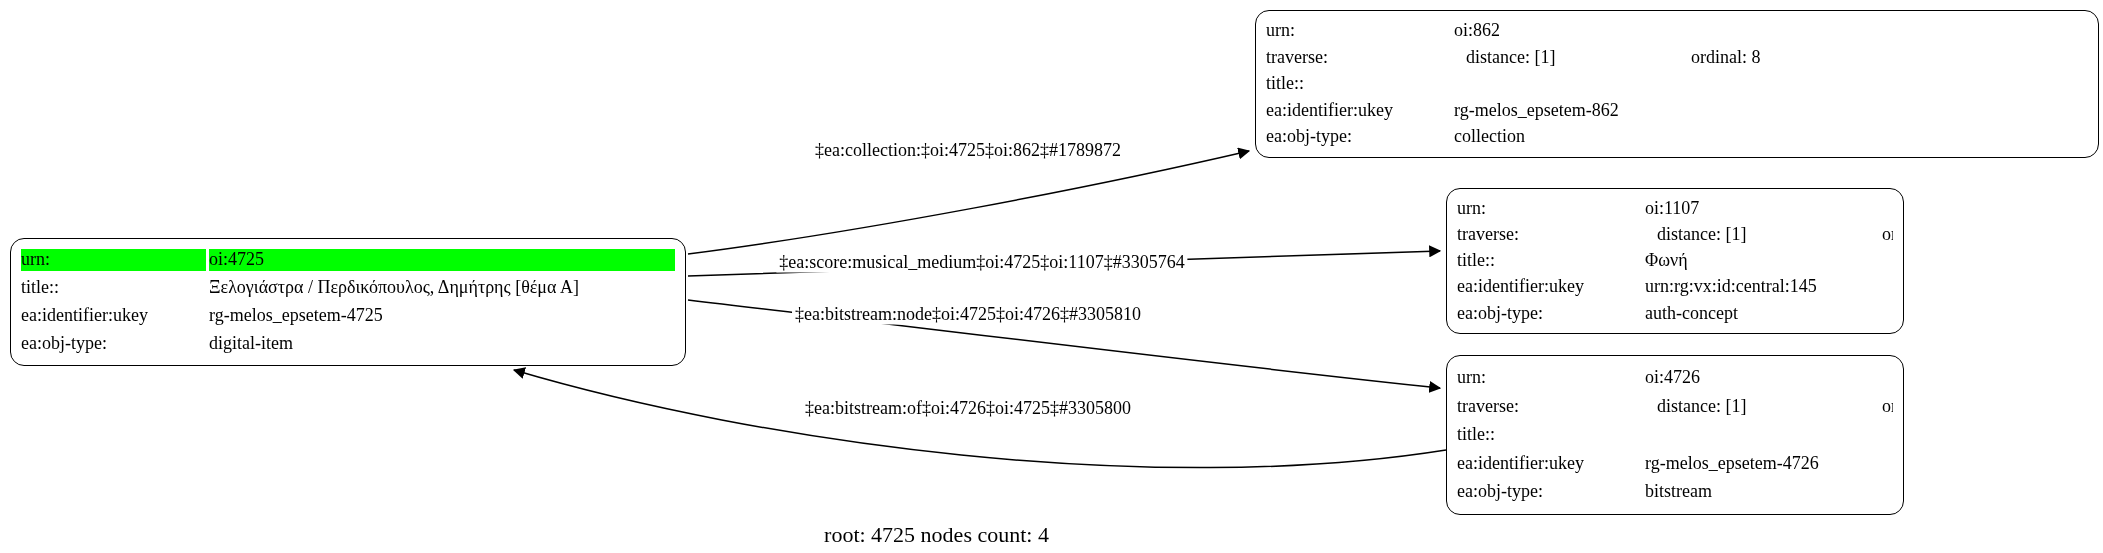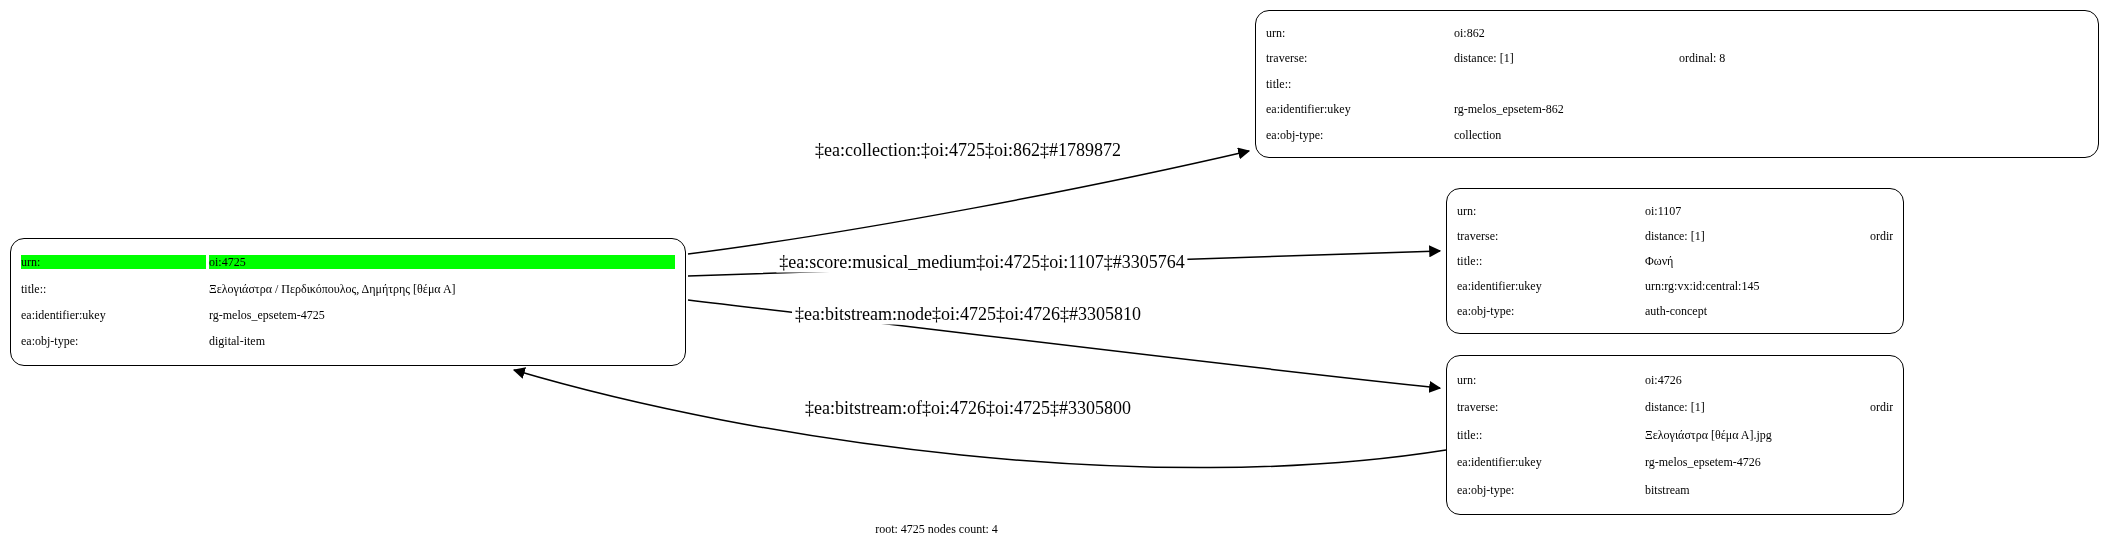--- a/index.html
+++ b/index.html
@@ -16,42 +16,42 @@
   .node {
     position:absolute;
     background:#fff;
     border:1.5px solid #000;
     border-radius:14px;
     padding:5px 10px;
     display:flex;
     flex-direction:column;
     justify-content:space-evenly;
   }
-  .row { display:flex; align-items:center; font-size:12px; line-height:1.2; padding:1px 0; }
+  .row { display:flex; align-items:center; font-size:18px; line-height:1.2; padding:1px 0; }
   .cell { display:block; white-space:nowrap; }
   .cell.label { flex:0 0 185px; margin-right:3px; }
   .cell.value { flex:1; overflow:hidden; }
   .row.hl .cell { background:var(--hl, #00ff00); }
-  .value.trav { display:flex; }
+  .value.trav { display:flex;margin-left:12px; }
   .trav .dist { flex:0 0 225px; }
 
   .edge-label {
     position:absolute;
     transform:translate(-50%,-50%);
     font-size:18px;
     white-space:nowrap;
     background:#fff;
     padding:0 3px;
   }
 
   .caption {
     position:absolute;
     left:0; top:522px; width:1873px;
     text-align:center;
-    font-size:12px;
+    font-size:22px;
   }
 </style>
 </head>
 <body>
 
 <div class="canvas">
 
   <svg class="edges" viewBox="0 0 2103 553" xmlns="http://www.w3.org/2000/svg">
     <defs>
       <marker id="arrow" viewBox="0 0 10 10" refX="9" refY="5" markerWidth="8" markerHeight="8" orient="auto-start-reverse">
@@ -141,21 +141,20 @@
     </div>
     <div class="row">
       <span class="cell label">traverse:</span>
       <span class="cell value trav">
         <span class="dist">distance: [1]</span>
         <span class="ord">ordinal: 1</span>
       </span>
     </div>
     <div class="row">
       <span class="cell label">title::</span>
-      <span class="cell value">Ξελογιάστρα [θέμα Α].jpg</span>
     </div>
     <div class="row">
       <span class="cell label">ea:identifier:ukey</span>
       <span class="cell value">rg-melos_epsetem-4726</span>
     </div>
     <div class="row">
       <span class="cell label">ea:obj-type:</span>
       <span class="cell value">bitstream</span>
     </div>
   </div>

